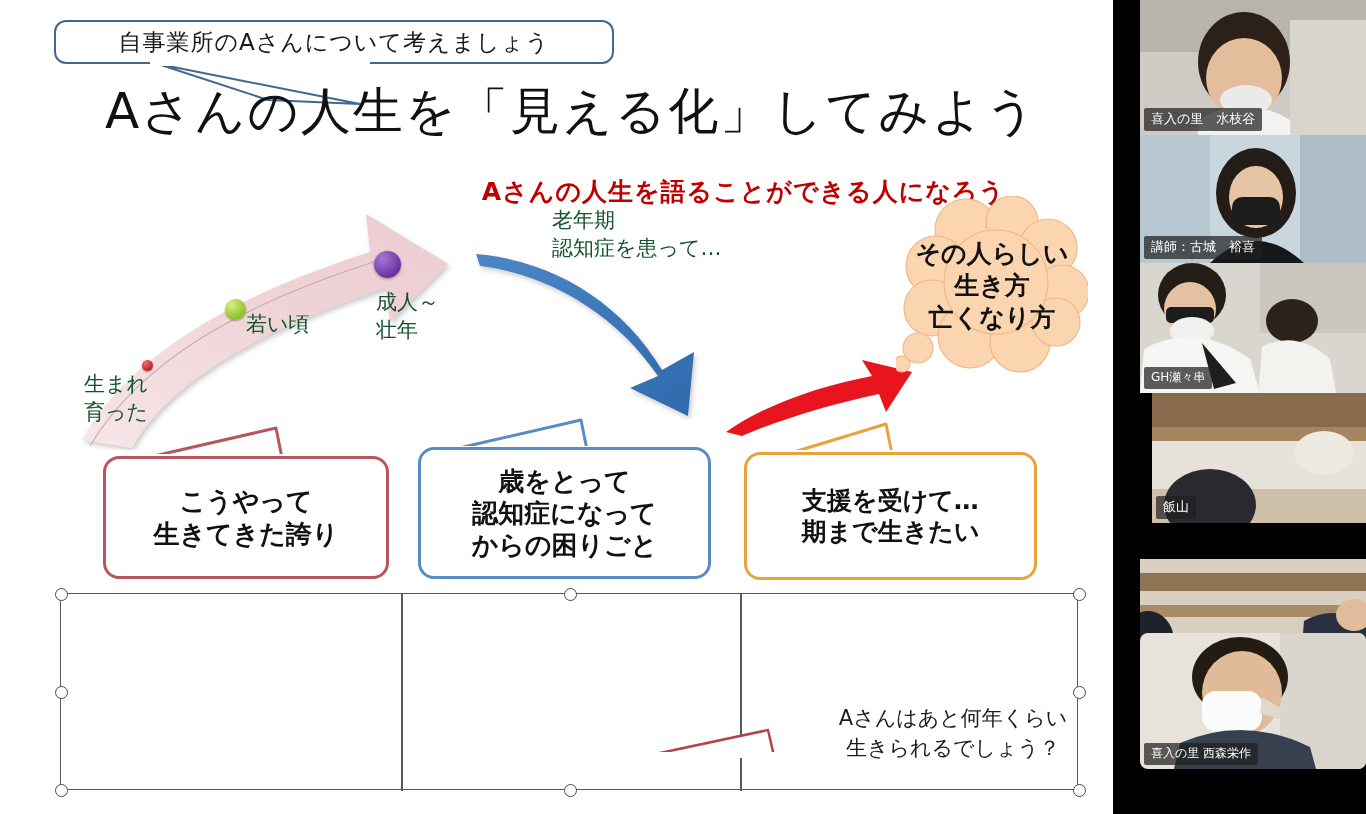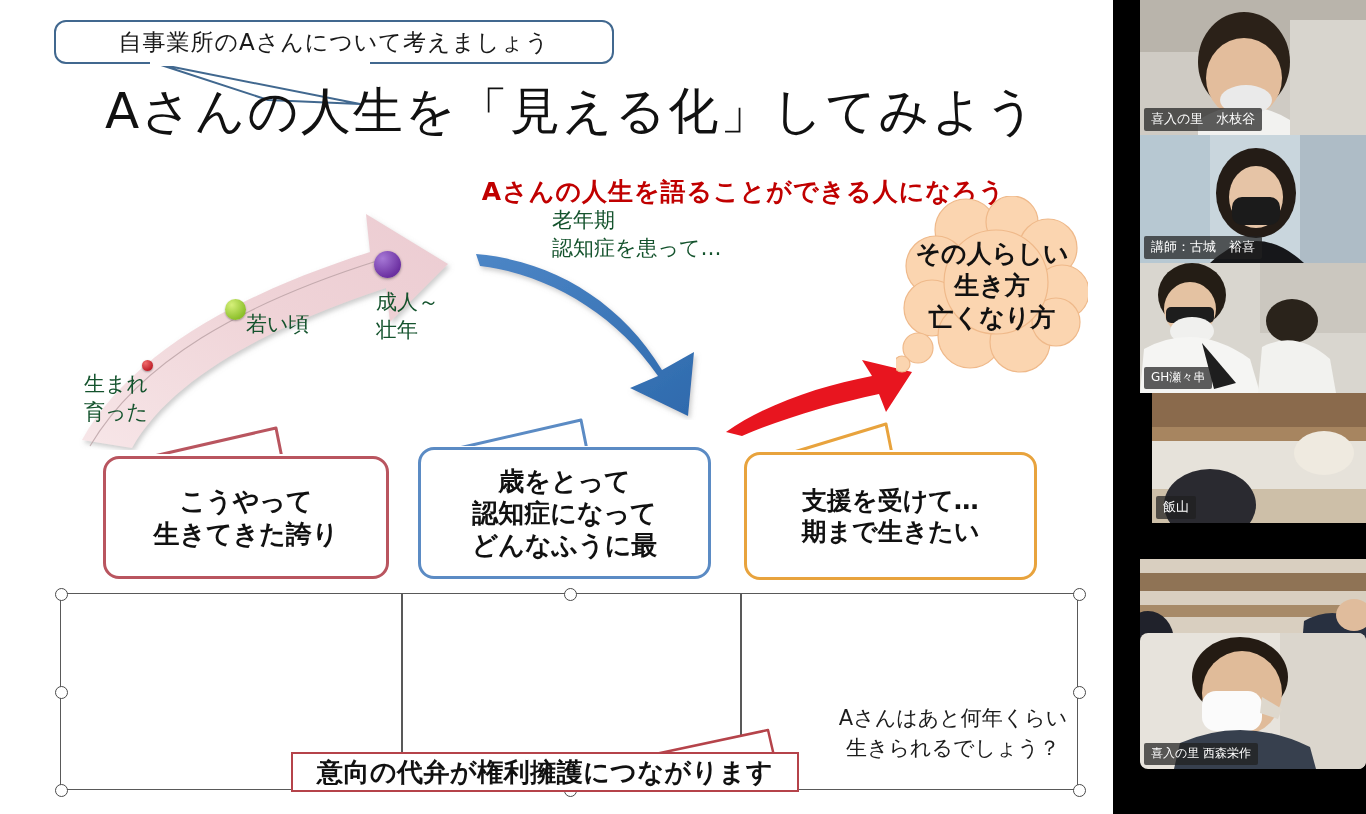--- a/index.html
+++ b/index.html
@@ -179,21 +179,21 @@
     <div class="abs callout" id="cal-1" style="border-color: rgb(185, 85, 95);">
       <div>
         <div>こうやって</div>
         <div>生きてきた誇り</div>
       </div>
     </div>
     <div class="abs callout" id="cal-2" style="border-color: rgb(91, 139, 196);">
       <div>
         <div>歳をとって</div>
         <div>認知症になって</div>
-        <div>どんなふうに最</div>
+        <div>からの困りごと</div>
       </div>
     </div>
     <div class="abs callout" id="cal-3" style="border-color: rgb(232, 163, 61);">
       <div>
         <div>支援を受けて…</div>
         <div>期まで生きたい</div>
       </div>
     </div>
 
     <div class="abs" id="table">
@@ -212,23 +212,20 @@
 
     <div class="abs" id="q-text">
       <div>Aさんはあと何年くらい</div>
       <div>生きられるでしょう？</div>
     </div>
 
     <svg class="abs" style="left:640px;top:726px;width:180px;height:32px;" viewBox="0 0 180 32">
       <path d="M6 30 L128 4 L134 30 Z" fill="#fff" stroke="#b5434a" stroke-width="2.5" stroke-linejoin="round"></path>
       <rect x="0" y="26" width="180" height="8" fill="#fff"></rect>
     </svg>
-    <div class="abs" id="banner">
-      <span>意向の代弁が権利擁護につながります</span>
-    </div>
   </div>
 
   <div id="rail">
 
     <div class="tile" style="top:0px;height:135px;">
       <svg class="vbg" viewBox="0 0 226 135" preserveAspectRatio="none">
         <rect width="226" height="135" fill="#cfcbc4"></rect>
         <rect x="0" y="0" width="226" height="52" fill="#b9b4ab"></rect>
         <rect x="150" y="20" width="76" height="115" fill="#d8d5ce"></rect>
         <ellipse cx="104" cy="62" rx="46" ry="50" fill="#2b2118"></ellipse>

